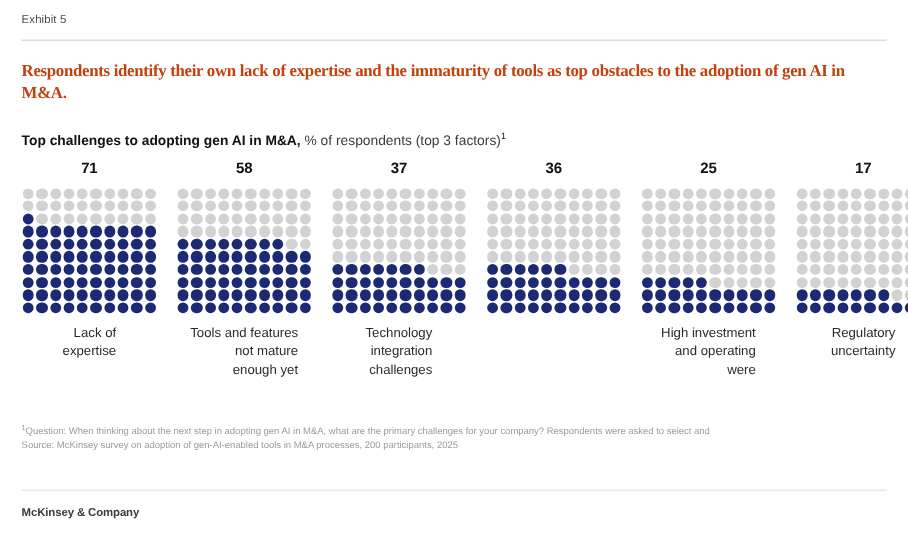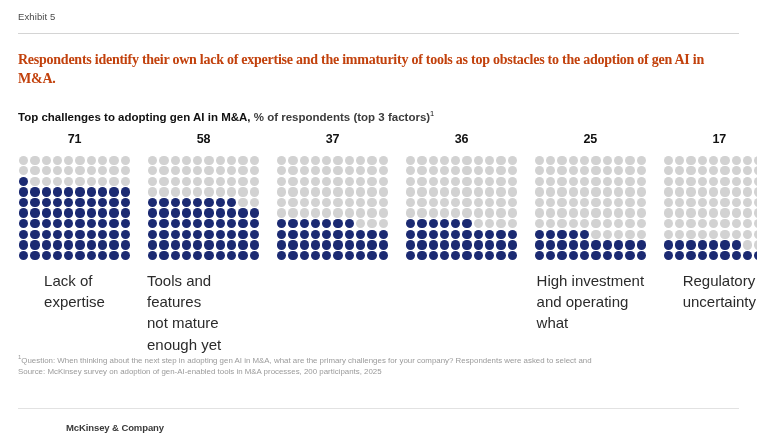--- a/index.html
+++ b/index.html
@@ -45,21 +45,21 @@
   }
 
   
   .subtitle {
     margin-top: 20px;
     font-size: 11.5px;
     line-height: 1.3;
     color: #111111;
   }
   .subtitle .st-bold { font-weight: bold; }
-  .subtitle .st-light { font-weight: bold; color: #3c3c3c; }
+  .subtitle .st-light { font-weight: normal; color: #3c3c3c; }
   .subtitle sup { font-size: 7.5px; vertical-align: super; }
 
   
   .charts {
     margin-top: 9px;
     display: flex;
     justify-content: flex-start;
     gap: 16px;
   }
   .chart-col {
@@ -87,23 +87,23 @@
     height: 9.3px;
     border-radius: 50%;
     justify-self: center;
     align-self: center;
   }
   .dot.on  { background: #1b2a72; }
   .dot.off { background: #d2d2d2; }
 
   .chart-label {
     margin-top: 9px;
-    font-size: 15px;
+    font-size: 11px;
     line-height: 1.42;
-    text-align: left;
+    text-align: right;
     color: #2b2b2b;
     white-space: pre-line;
   }
 
   
   .notes {
     position: absolute;
     left: 18px;
     top: 353px;
     width: 728px;
@@ -126,21 +126,20 @@
     background: #e2e2e2;
   }
   .footer-brand {
     position: absolute;
     left: 18px;
     top: 422px;
     font-size: 9.5px;
     font-weight: bold;
     color: #3a3a3a;
     letter-spacing: -0.1px;
-    margin-left: 48px;
   }
 </style>
 </head>
 <body>
 
 <div class="page">
 
   <div class="exhibit-label">Exhibit 5</div>
   <div class="divider"></div>
 
@@ -463,20 +462,23 @@
           <div class="dot on"></div>
           <div class="dot on"></div>
           <div class="dot on"></div>
           <div class="dot on"></div>
           <div class="dot on"></div>
           <div class="dot on"></div>
           <div class="dot on"></div>
           <div class="dot on"></div>
           <div class="dot on"></div>
         </div>
+        <div class="chart-label">Technology
+integration
+challenges</div>
       </div>
       <div class="chart-col">
         <div class="chart-value">36</div>
         <div class="waffle">
           <div class="dot off"></div>
           <div class="dot off"></div>
           <div class="dot off"></div>
           <div class="dot off"></div>
           <div class="dot off"></div>
           <div class="dot off"></div>
@@ -675,21 +677,21 @@
           <div class="dot on"></div>
           <div class="dot on"></div>
           <div class="dot on"></div>
           <div class="dot on"></div>
           <div class="dot on"></div>
           <div class="dot on"></div>
           <div class="dot on"></div>
         </div>
         <div class="chart-label">High investment
 and operating
-what</div>
+were</div>
       </div>
       <div class="chart-col">
         <div class="chart-value">17</div>
         <div class="waffle">
           <div class="dot off"></div>
           <div class="dot off"></div>
           <div class="dot off"></div>
           <div class="dot off"></div>
           <div class="dot off"></div>
           <div class="dot off"></div>

